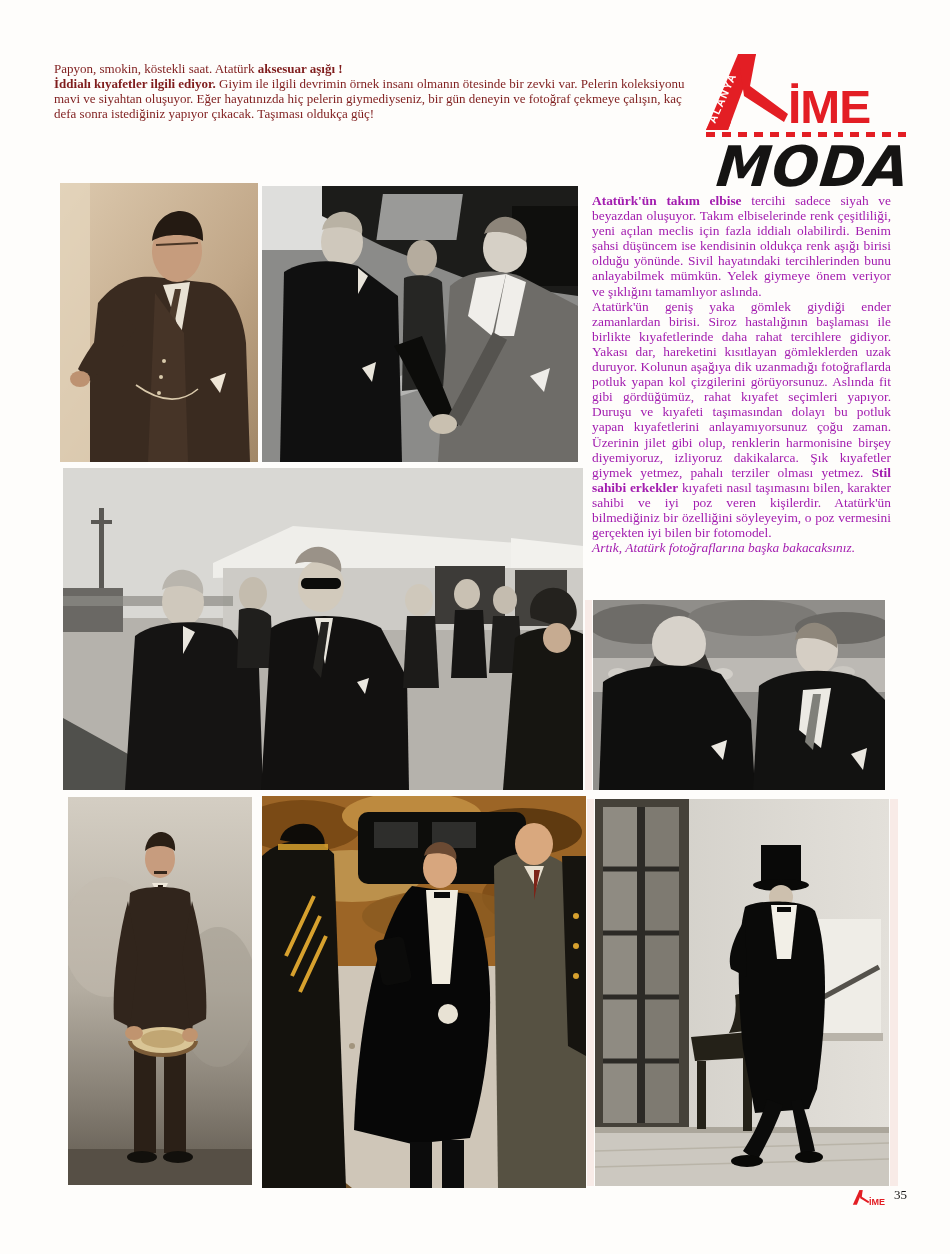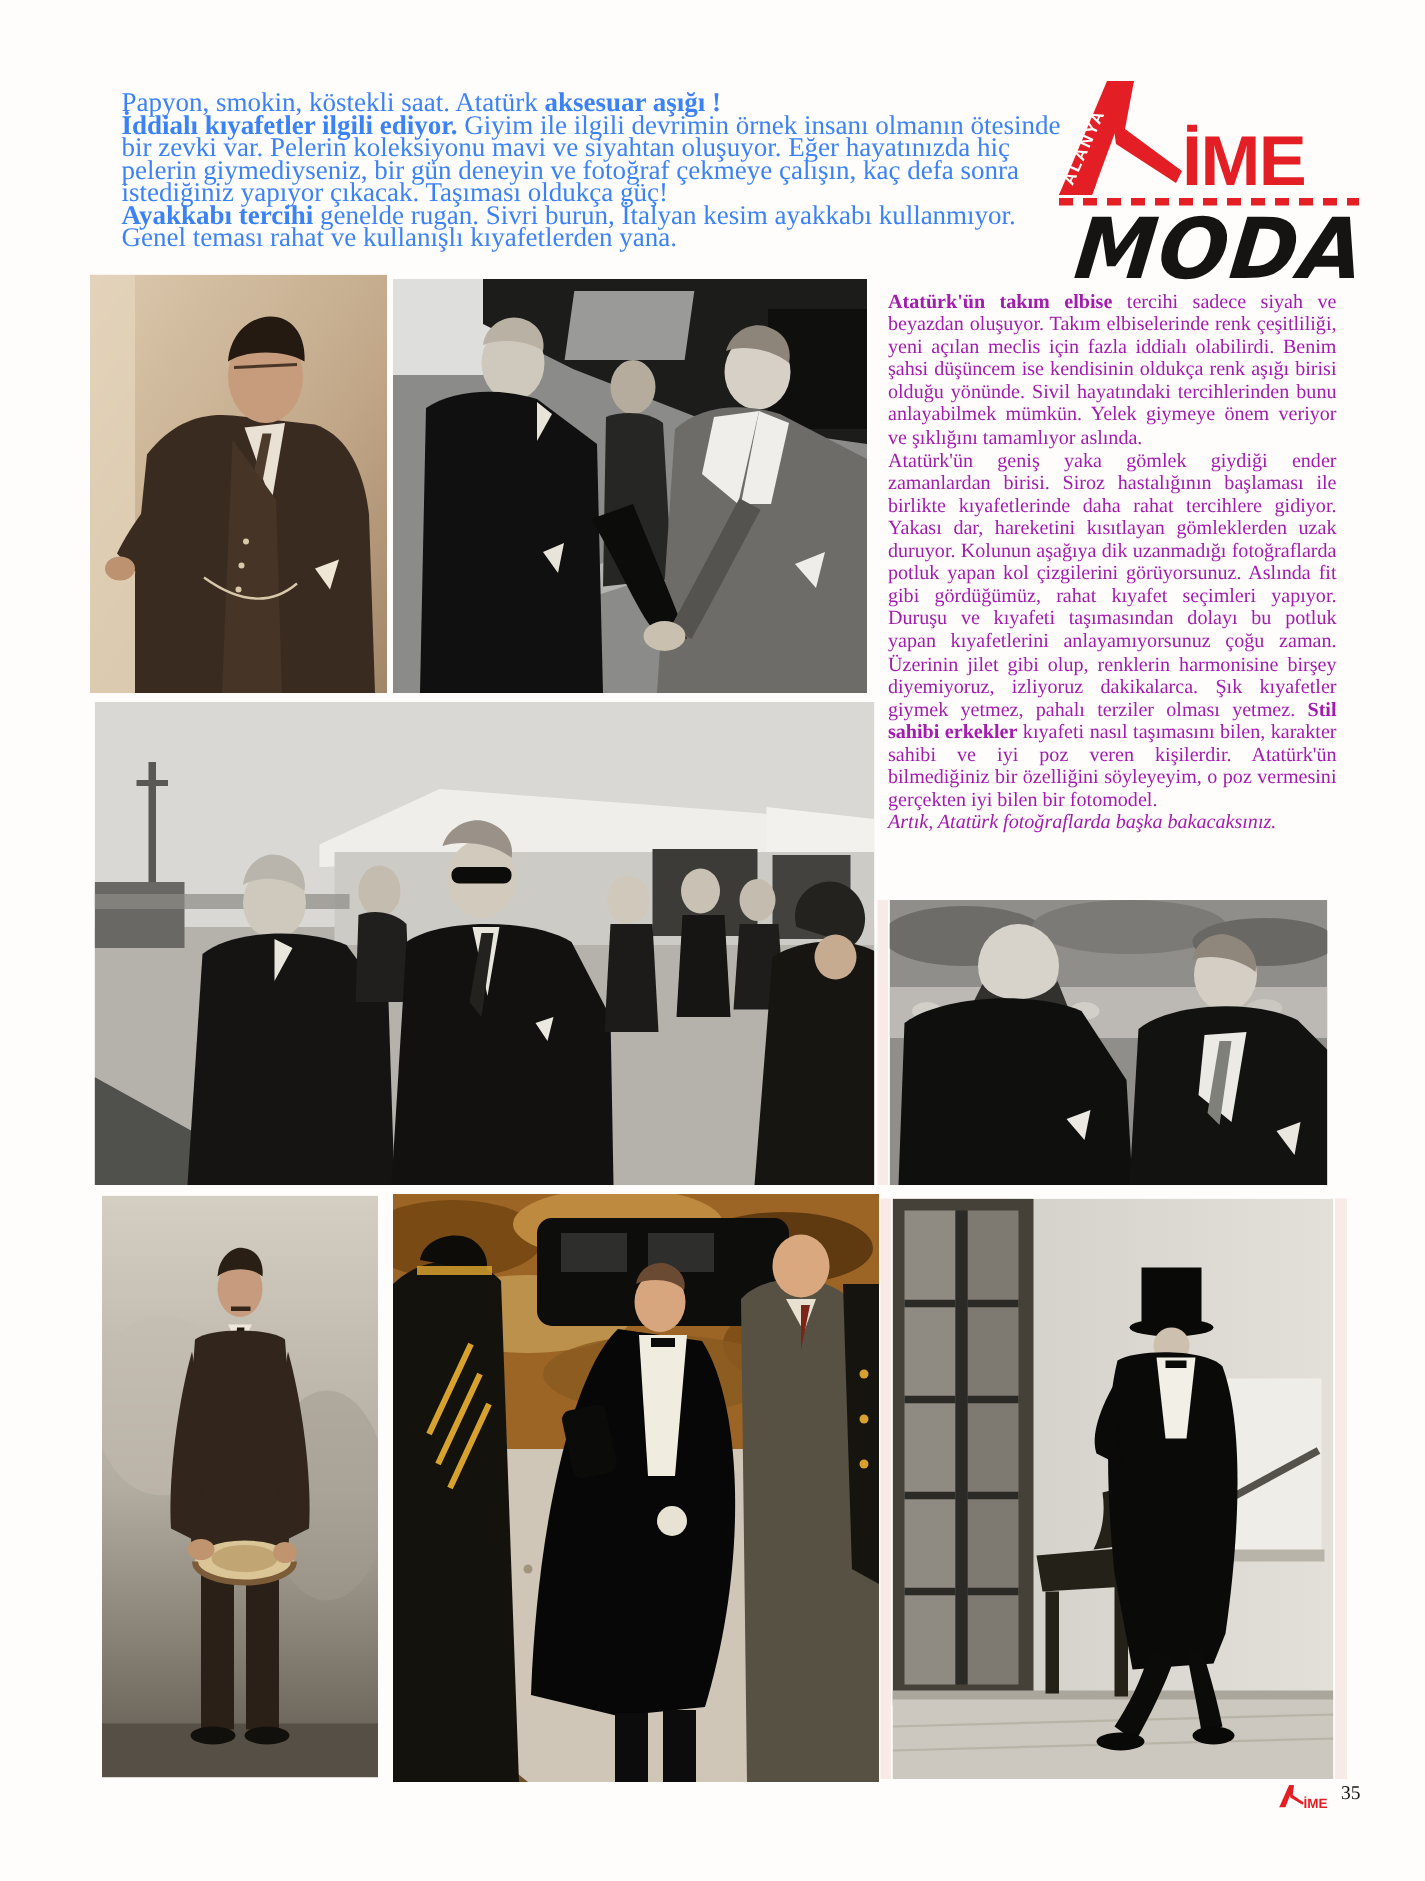--- a/index.html
+++ b/index.html
@@ -2,22 +2,22 @@
 <html><head>
 <meta charset="utf-8">
 <style>
   html,body{margin:0;padding:0;background:#ffffff;}
   .page{
     position:relative;width:950px;height:1254px;background:#fefdfb;
     font-family:"Liberation Serif","DejaVu Serif",serif;color:#262522;overflow:hidden;
   }
   
   .lede{
-    position:absolute;left:81px;top:61px;width:642px;
-    font-size:18px;line-height:15px;color:#3b82f6;
+    position:absolute;left:54px;top:61px;width:642px;
+    font-size:13px;line-height:15px;color:#7f1d1d;
   }
   .lede p{margin:0;}
   .article{
     position:absolute;left:592px;top:193px;width:299px;
     font-size:13.4px;line-height:15.1px;text-align:justify;color:#a21caf;
   }
   .article p{margin:0;}
   .seg-b{font-weight:bold;}
   .seg-i{font-style:italic;}
   
@@ -61,39 +61,38 @@
   }
 </style>
 </head>
 <body>
 
 <div class="page">
 
   <div class="lede">
     <p><span>Papyon, smokin, köstekli saat. Atatürk </span><span class="seg-b">aksesuar aşığı !</span></p>
     <p><span class="seg-b">İddialı kıyafetler ilgili ediyor.</span><span> Giyim ile ilgili devrimin örnek insanı olmanın ötesinde bir zevki var. Pelerin koleksiyonu mavi ve siyahtan oluşuyor. Eğer hayatınızda hiç pelerin giymediyseniz, bir gün deneyin ve fotoğraf çekmeye çalışın, kaç defa sonra istediğiniz yapıyor çıkacak. Taşıması oldukça güç!</span></p>
-    <p><span class="seg-b">Ayakkabı tercihi</span><span> genelde rugan. Sivri burun, İtalyan kesim ayakkabı kullanmıyor. Genel teması rahat ve kullanışlı kıyafetlerden yana.</span></p>
   </div>
 
   <div class="brand">
     <svg class="brand-a" viewBox="0 0 86 80">
       <polygon points="2,78 34,2 52,2 24,78" fill="#e31e24"></polygon>
       <polygon points="34,2 52,2 46,34 84,62 80,70 40,44" fill="#e31e24"></polygon>
       <polygon points="24,78 2,78 6,70 27,70" fill="#e31e24"></polygon>
       <text x="11" y="72" transform="rotate(-66 11 72)" font-family="Liberation Sans, sans-serif" font-size="11" font-weight="bold" fill="#ffffff" letter-spacing="1.5">ALANYA</text>
     </svg>
     <div class="brand-word">İME</div>
     <div class="brand-rule"></div>
     <div class="brand-sub">MODA</div>
   </div>
 
   <div class="article">
     <p><span class="seg-b">Atatürk'ün takım elbise</span><span> tercihi sadece siyah ve beyazdan oluşuyor. Takım elbiselerinde renk çeşitliliği, yeni açılan meclis için fazla iddialı olabilirdi. Benim şahsi düşüncem ise kendisinin oldukça renk aşığı birisi olduğu yönünde. Sivil hayatındaki tercihlerinden bunu anlayabilmek mümkün. Yelek giymeye önem veriyor ve şıklığını tamamlıyor aslında.</span></p>
     <p><span>Atatürk'ün geniş yaka gömlek giydiği ender zamanlardan birisi. Siroz hastalığının başlaması ile birlikte kıyafetlerinde daha rahat tercihlere gidiyor. Yakası dar, hareketini kısıtlayan gömleklerden uzak duruyor. Kolunun aşağıya dik uzanmadığı fotoğraflarda potluk yapan kol çizgilerini görüyorsunuz. Aslında fit gibi gördüğümüz, rahat kıyafet seçimleri yapıyor. Duruşu ve kıyafeti taşımasından dolayı bu potluk yapan kıyafetlerini anlayamıyorsunuz çoğu zaman. Üzerinin jilet gibi olup, renklerin harmonisine birşey diyemiyoruz, izliyoruz dakikalarca. Şık kıyafetler giymek yetmez, pahalı terziler olması yetmez. </span><span class="seg-b">Stil sahibi erkekler</span><span> kıyafeti nasıl taşımasını bilen, karakter sahibi ve iyi poz veren kişilerdir. Atatürk'ün bilmediğiniz bir özelliğini söyleyeyim, o poz vermesini gerçekten iyi bilen bir fotomodel.</span></p>
-    <p><span class="seg-i">Artık, Atatürk fotoğraflarda başka bakacaksınız.</span></p>
+    <p><span class="seg-i">Artık, Atatürk fotoğraflarına başka bakacaksınız.</span></p>
   </div>
 
   <div class="tint" style="left:585px;top:600px;width:7px;height:190px;"></div>
   <div class="tint" style="left:587px;top:799px;width:7px;height:387px;"></div>
   <div class="tint" style="left:890px;top:799px;width:8px;height:387px;"></div>
 
   <div class="photo" id="ph1">
     <svg viewBox="0 0 198 279" preserveAspectRatio="none">
       <defs>
         <linearGradient id="g1" x1="0" y1="0" x2="1" y2="1">

